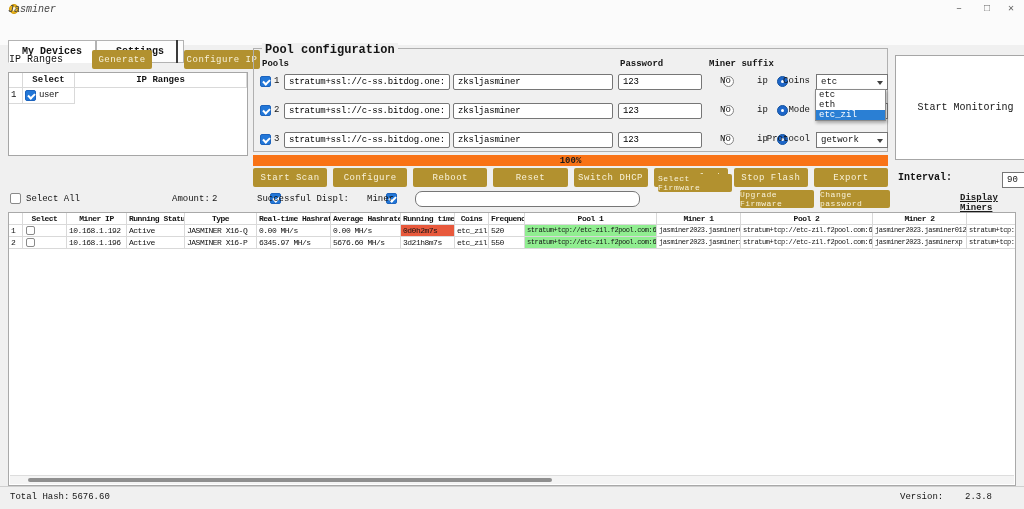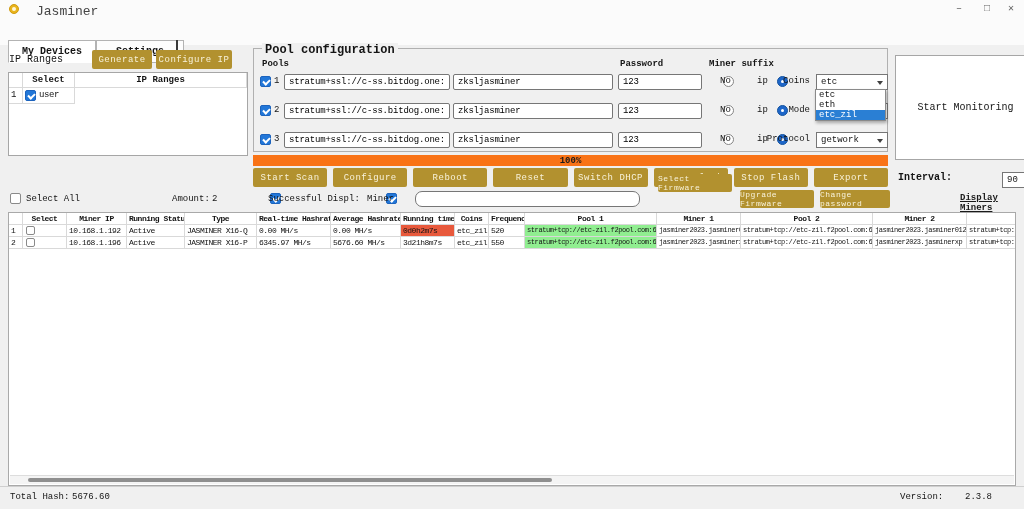--- a/index.html
+++ b/index.html
@@ -10,21 +10,21 @@
     font-family:"Liberation Mono","DejaVu Sans Mono",monospace;
     font-size:10px; color:#141414; overflow:hidden;
   }
   .abs { position:absolute; }
 
   
   .titlebar { left:0; top:0; width:1024px; height:18px; background:#fbfbfb; }
   .applogo { left:9px; top:4px; width:10px; height:10px; border-radius:50%;
              background:#e9b41c; border:1px solid #d09b10; }
   .applogo::after{content:"";position:absolute;left:2px;top:2px;width:4px;height:4px;border-radius:50%;background:#fff7da;}
-  .apptitle { left:36px; top:4px; font-size:13px; color:#444; }
+  .apptitle { left:8px; top:4px; font-size:10px; color:#444;font-style:italic; }
   .wbtn { top:1px; width:22px; height:16px; text-align:center; line-height:16px;
           color:#666; font-size:10px; cursor:pointer; }
 
   
   .tabbar { left:0; top:18px; width:1024px; height:27px; background:#fbfbfb; }
   .tab { top:22px; height:23px; width:88px; background:#fdfdfd;
          border:1px solid #b3b3b3; display:flex; align-items:center; justify-content:center;
          font-weight:bold; font-size:10px; cursor:pointer; }
   .tab.active { background:#ffffff; border-bottom-color:#ffffff; }
   .tabcaret { left:176px; top:22px; width:2px; height:23px; background:#3a3a3a; }
@@ -137,21 +137,21 @@
   </div>
   <div class="abs tab" style="left:96px;">
     <span>Settings</span>
   </div>
   <div class="abs tabcaret"></div>
 </div>
 
 
 <div class="abs lbl" style="left:9px; top:54px;">IP Ranges</div>
 <div class="abs goldbtn" style="left:92px; top:50px; width:60px; height:19px;">Generate</div>
-<div class="abs goldbtn" style="left:156px; top:50px; width:76px; height:19px;">Configure IP</div>
+<div class="abs goldbtn" style="left:184px; top:50px; width:76px; height:19px;">Configure IP</div>
 
 <div class="abs panel" style="left:8px; top:72px; width:240px; height:84px;">
   <div class="iphdr">
     <div class="ipc ip0"></div>
     <div class="ipc ip1" style="text-align:center;">Select</div>
     <div class="ipc ip2" style="text-align:center;">IP Ranges</div>
   </div>
   <div class="iprow">
     <div class="ipc ip0">1</div>
     <div class="ipc ip1" style="display:flex; align-items:center; gap:3px;">
@@ -258,21 +258,21 @@
 </div>
 
 
 <span class="cb abs" style="left:10px; top:193px;"></span>
 <span class="abs small" style="left:26px; top:194px;">Select All</span>
 
 <span class="abs small" style="left:172px; top:194px;">Amount:</span>
 <span class="abs small" style="left:212px; top:194px;">2</span>
 
 <span class="cb on abs" style="left:253px; top:193px;"></span>
-<span class="abs small" style="left:268px; top:194px;">Successful Displ:</span>
+<span class="abs small" style="left:257px; top:194px;">Successful Displ:</span>
 
 <span class="cb on abs" style="left:352px; top:193px;"></span>
 <span class="abs small" style="left:367px; top:194px;">Miner</span>
 
 <input class="abs tb" style="left: 415px; top: 191px; width: 225px; border-radius: 7px;" value="">
 
 <div class="abs goldbtn" style="left:658px; top:174px; width:74px; height:18px; font-size:8px;">Select Firmware</div>
 <div class="abs goldbtn" style="left:740px; top:190px; width:74px; height:18px; font-size:8px;">Upgrade Firmware</div>
 <div class="abs goldbtn" style="left:820px; top:190px; width:70px; height:18px; font-size:8px;">Change password</div>
 

